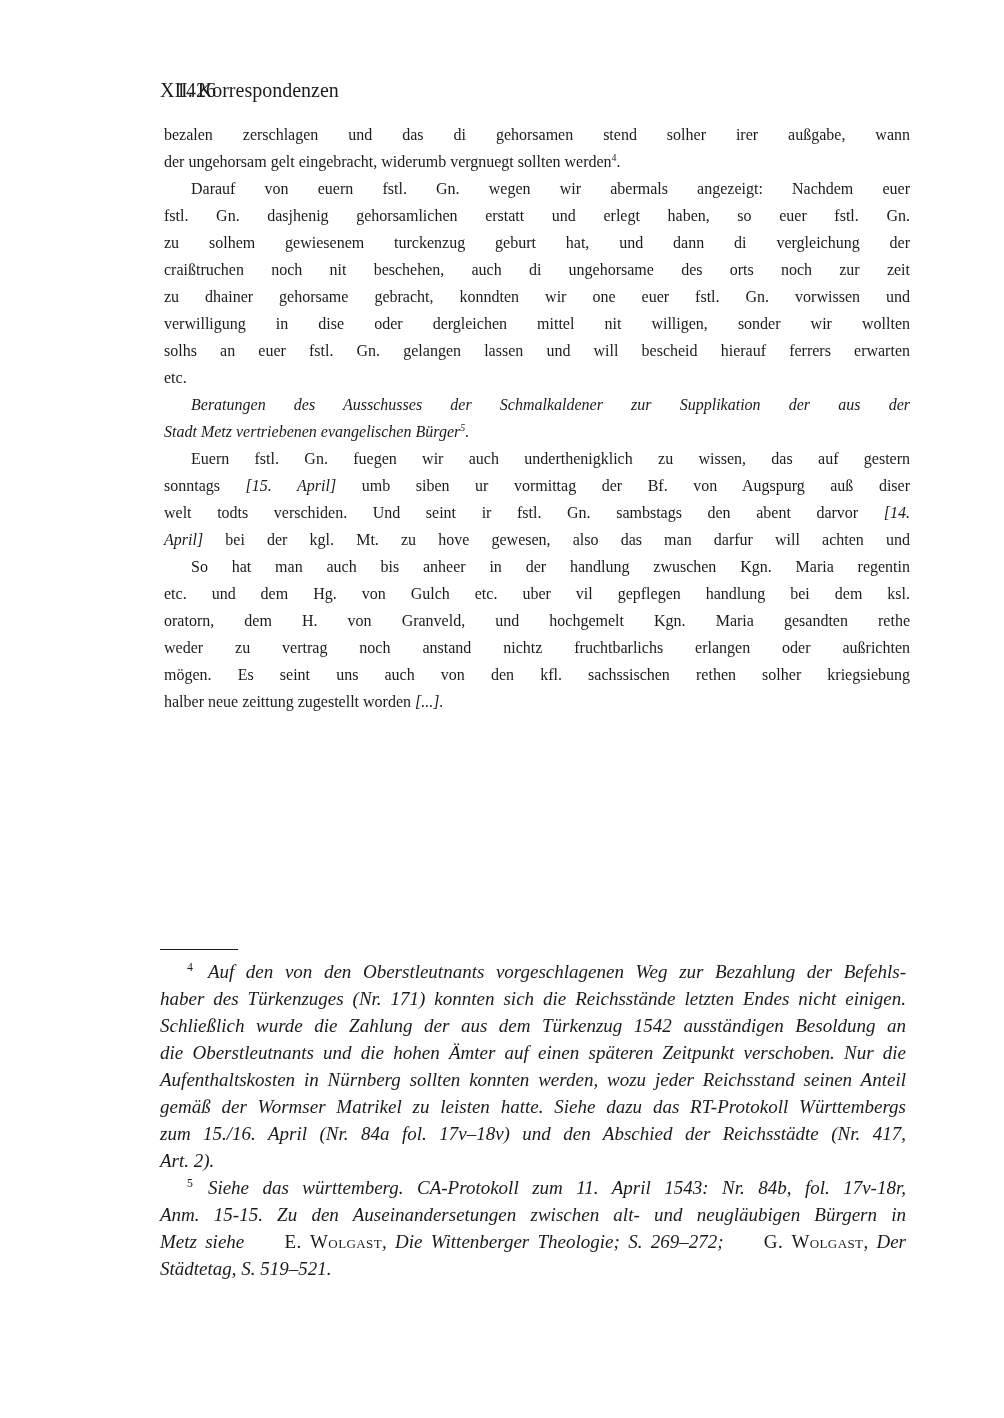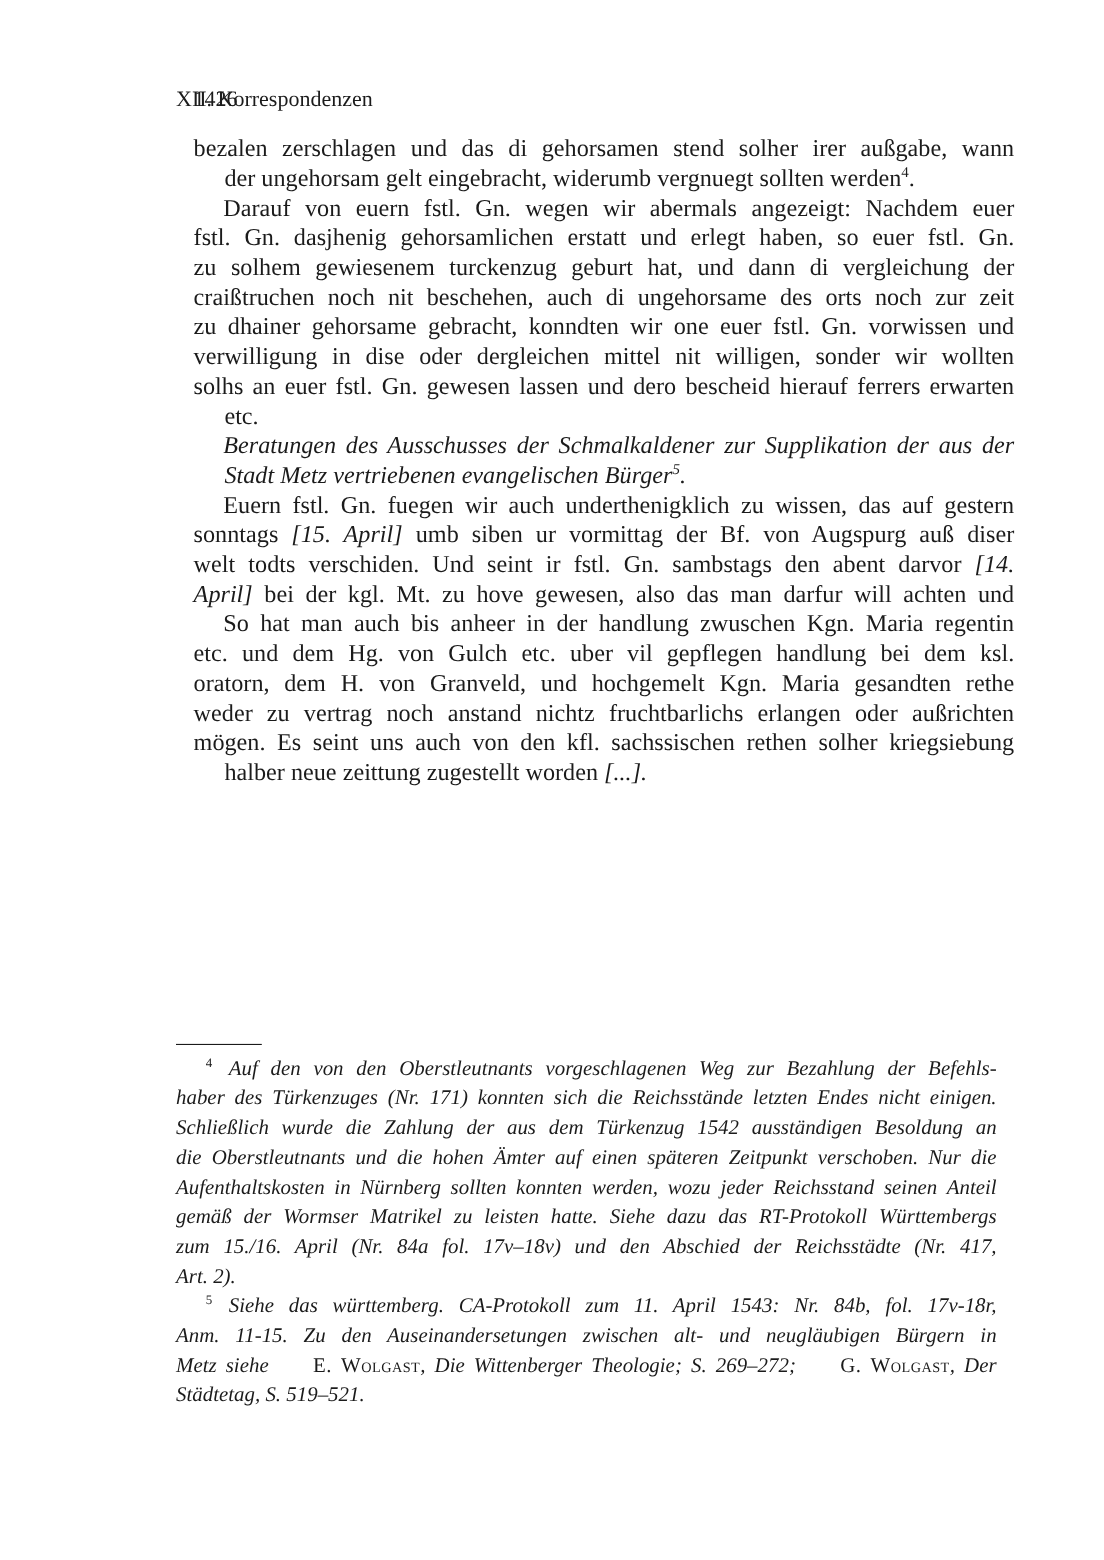--- a/index.html
+++ b/index.html
@@ -38,35 +38,34 @@
     position: absolute;
     left: 0;
     width: 100%;
     text-align: left;
     top: 0;
   }
   
   .bodytext {
     position: absolute;
     top: 121px;
-    left: 16px;
+    left: 4px;
     width: 100%;
-    font-size: 22px;
+    font-size: 16px;
   }
   .line {
     line-height: 27px;
     height: 27px;
     text-align: justify;
     text-align-last: justify;
     white-space: nowrap;
     overflow: visible;
   }
   .line.plast {
     text-align-last: left;
-    margin-left: 28px;
   }
   .line.indent {
     text-indent: 27px;
   }
   .line i { font-style: italic; }
   sup {
     font-size: 0.62em;
     vertical-align: super;
     line-height: 0;
   }
@@ -126,21 +125,21 @@
 
     <div class="bodytext">
       <div class="line">bezalen zerschlagen und das di gehorsamen stend solher irer außgabe, wann</div>
       <div class="line plast">der ungehorsam gelt eingebracht, widerumb vergnuegt sollten werden<sup>4</sup>.</div>
       <div class="line indent">Darauf von euern fstl. Gn. wegen wir abermals angezeigt: Nachdem euer</div>
       <div class="line">fstl. Gn. dasjhenig gehorsamlichen erstatt und erlegt haben, so euer fstl. Gn.</div>
       <div class="line">zu solhem gewiesenem turckenzug geburt hat, und dann di vergleichung der</div>
       <div class="line">craißtruchen noch nit beschehen, auch di ungehorsame des orts noch zur zeit</div>
       <div class="line">zu dhainer gehorsame gebracht, konndten wir one euer fstl. Gn. vorwissen und</div>
       <div class="line">verwilligung in dise oder dergleichen mittel nit willigen, sonder wir wollten</div>
-      <div class="line">solhs an euer fstl. Gn. gewesen lassen und dero bescheid hierauf ferrers erwarten</div>
+      <div class="line">solhs an euer fstl. Gn. gelangen lassen und will bescheid hierauf ferrers erwarten</div>
       <div class="line plast">etc.</div>
       <div class="line indent"><i>Beratungen des Ausschusses der Schmalkaldener zur Supplikation der aus der</i></div>
       <div class="line plast"><i>Stadt Metz vertriebenen evangelischen Bürger<sup>5</sup>.</i></div>
       <div class="line indent">Euern fstl. Gn. fuegen wir auch underthenigklich zu wissen, das auf gestern</div>
       <div class="line">sonntags <i>[15. April]</i> umb siben ur vormittag der Bf. von Augspurg auß diser</div>
       <div class="line">welt todts verschiden. Und seint ir fstl. Gn. sambstags den abent darvor <i>[14.</i></div>
       <div class="line"><i>April]</i> bei der kgl. Mt. zu hove gewesen, also das man darfur will achten und</div>
       <div class="line indent">So hat man auch bis anheer in der handlung zwuschen Kgn. Maria regentin</div>
       <div class="line">etc. und dem Hg. von Gulch etc. uber vil gepflegen handlung bei dem ksl.</div>
       <div class="line">oratorn, dem H. von Granveld, und hochgemelt Kgn. Maria gesandten rethe</div>
@@ -154,19 +153,19 @@
     <div class="footnotes">
       <div class="fline ffirst"><sup class="fn-num">4</sup><span class="fn-gap"></span>Auf den von den Oberstleutnants vorgeschlagenen Weg zur Bezahlung der Befehls-</div>
       <div class="fline">haber des Türkenzuges (Nr. 171) konnten sich die Reichsstände letzten Endes nicht einigen.</div>
       <div class="fline">Schließlich wurde die Zahlung der aus dem Türkenzug 1542 ausständigen Besoldung an</div>
       <div class="fline">die Oberstleutnants und die hohen Ämter auf einen späteren Zeitpunkt verschoben. Nur die</div>
       <div class="fline">Aufenthaltskosten in Nürnberg sollten konnten werden, wozu jeder Reichsstand seinen Anteil</div>
       <div class="fline">gemäß der Wormser Matrikel zu leisten hatte. Siehe dazu das RT-Protokoll Württembergs</div>
       <div class="fline">zum 15./16. April (Nr. 84a fol. 17v–18v) und den Abschied der Reichsstädte (Nr. 417,</div>
       <div class="fline plast">Art. 2).</div>
       <div class="fline ffirst"><sup class="fn-num">5</sup><span class="fn-gap"></span>Siehe das württemberg. CA-Protokoll zum 11. April 1543: Nr. 84b, fol. 17v-18r,</div>
-      <div class="fline">Anm. 11-15. Zu den Auseinandersetungen zwischen alt- und neugläubigen Bürgern in</div>
+      <div class="fline">Anm. 15-15. Zu den Auseinandersetungen zwischen alt- und neugläubigen Bürgern in</div>
       <div class="fline">Metz siehe <span class="sc">E. Wolgast</span>, Die Wittenberger Theologie; S. 269–272; <span class="sc">G. Wolgast</span>, Der</div>
       <div class="fline plast">Städtetag, S. 519–521.</div>
     </div>
 
   </div>
 </div>
 
 </body></html>

